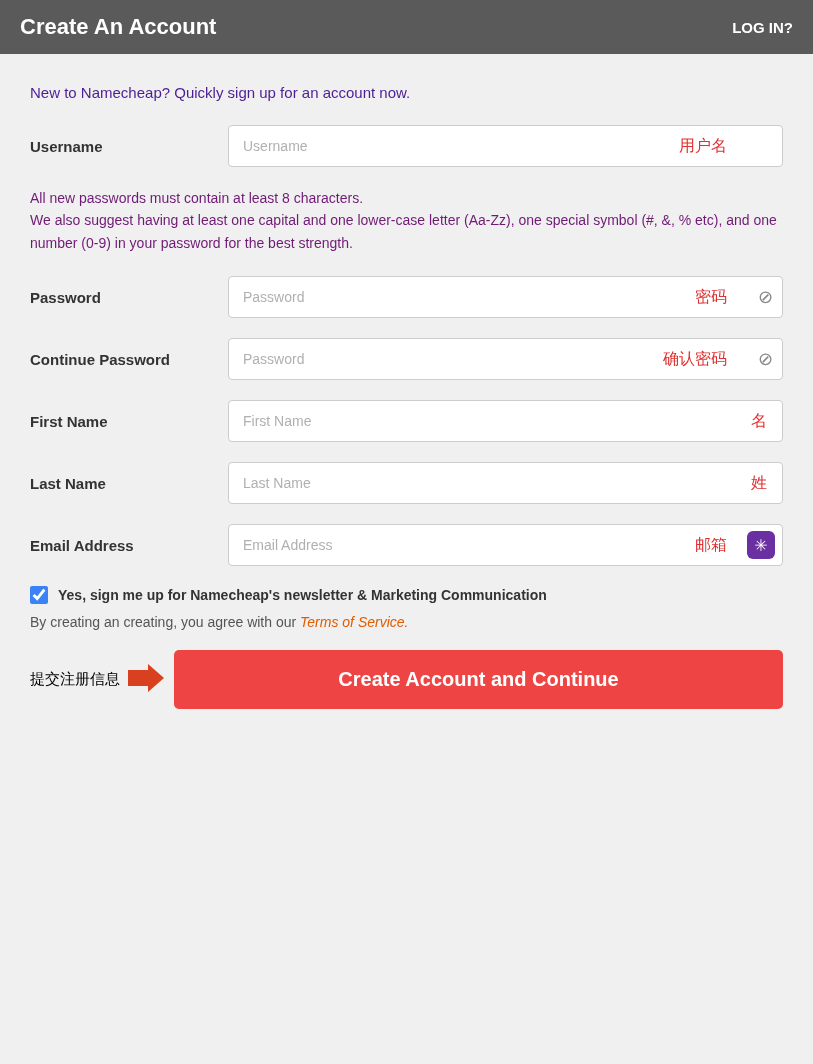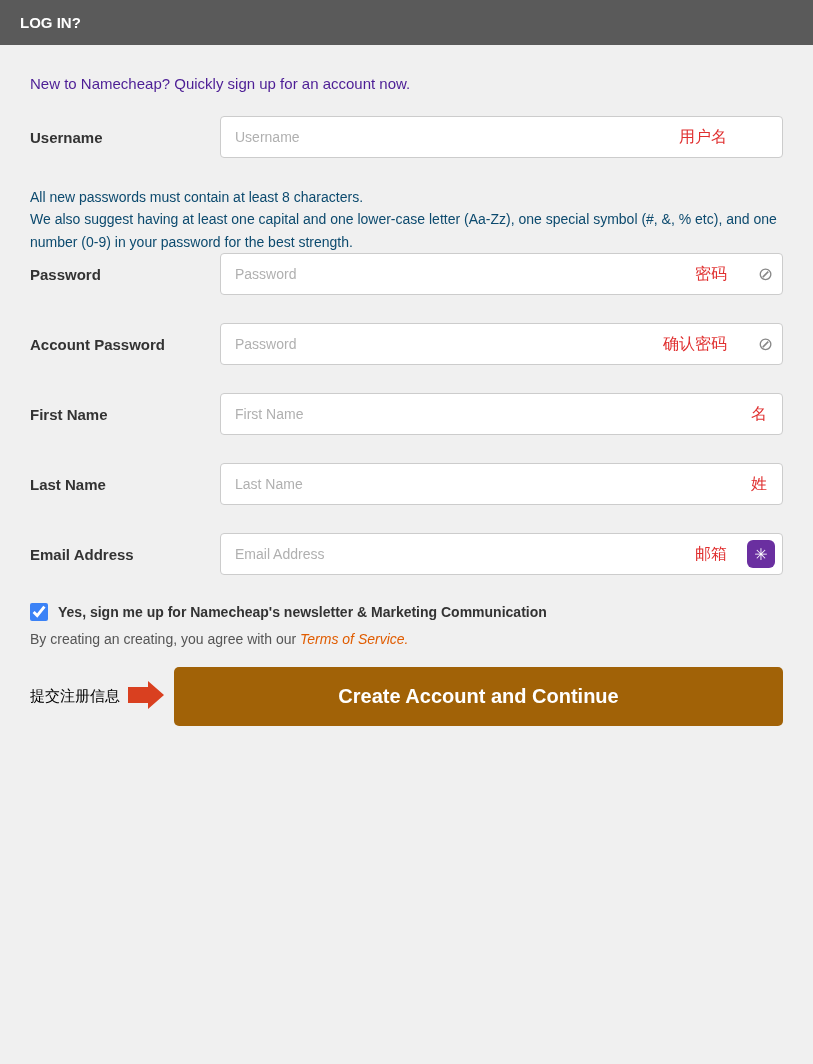--- a/index.html
+++ b/index.html
@@ -39,21 +39,22 @@
 
     .subtitle {
       color: #4c1d95;
       font-size: 15px;
       margin-bottom: 24px;
     }
 
     .form-row {
       display: flex;
       align-items: center;
-      margin-bottom: 28px;
+      margin-bottom: 20px;
+      gap: 8px;
     }
 
     .form-label {
       width: 190px;
       font-size: 15px;
       font-weight: bold;
       color: #333;
       flex-shrink: 0;
     }
 
@@ -100,23 +101,24 @@
 
     .input-icon-purple {
       position: absolute;
       right: 8px;
       top: 50%;
       transform: translateY(-50%);
       pointer-events: none;
     }
 
     .password-hint {
-      color: #0c4a6e;
+      color: #701a75;
       font-size: 14px;
       line-height: 1.6;
+      margin-bottom: 22px;
     }
 
     .checkbox-row {
       display: flex;
       align-items: center;
       margin-bottom: 10px;
       margin-top: 0;
     }
 
     .checkbox-row input[type="checkbox"] {
@@ -157,21 +159,21 @@
       font-size: 15px;
       margin-right: 8px;
       white-space: nowrap;
     }
 
     .arrow-icon {
       margin-right: 10px;
     }
 
     .submit-btn {
-      background: #a16207;
+      background: #ef4444;
       color: #fff;
       font-size: 20px;
       font-weight: bold;
       border: none;
       border-radius: 5px;
       padding: 18px 36px;
       cursor: pointer;
       flex: 1;
     }
 
@@ -191,20 +193,21 @@
     
     .eye-slash {
       font-size: 18px;
       color: #888;
     }
   </style>
 </head>
 <body>
 
 <div class="header">
+  <span class="header-title">Create An Account</span>
   <a class="header-login">LOG IN?</a>
 </div>
 
 <div class="main-content">
 
   <p class="subtitle">New to Namecheap? Quickly sign up for an account now.</p>
 
   <div class="form-row">
     <div class="form-label">Username</div>
     <div class="form-input-wrap">
@@ -220,21 +223,21 @@
   <div class="form-row">
     <div class="form-label">Password</div>
     <div class="form-input-wrap">
       <input class="form-input" type="password" style="padding-right: 80px;" placeholder="Password">
       <span class="input-annotation">密码</span>
       <span class="input-icon eye-slash">⊘</span>
     </div>
   </div>
 
   <div class="form-row">
-    <div class="form-label">Account Password</div>
+    <div class="form-label">Continue Password</div>
     <div class="form-input-wrap">
       <input class="form-input" type="password" style="padding-right: 80px;" placeholder="Password">
       <span class="input-annotation">确认密码</span>
       <span class="input-icon eye-slash">⊘</span>
     </div>
   </div>
 
   <div class="form-row">
     <div class="form-label">First Name</div>
     <div class="form-input-wrap">

